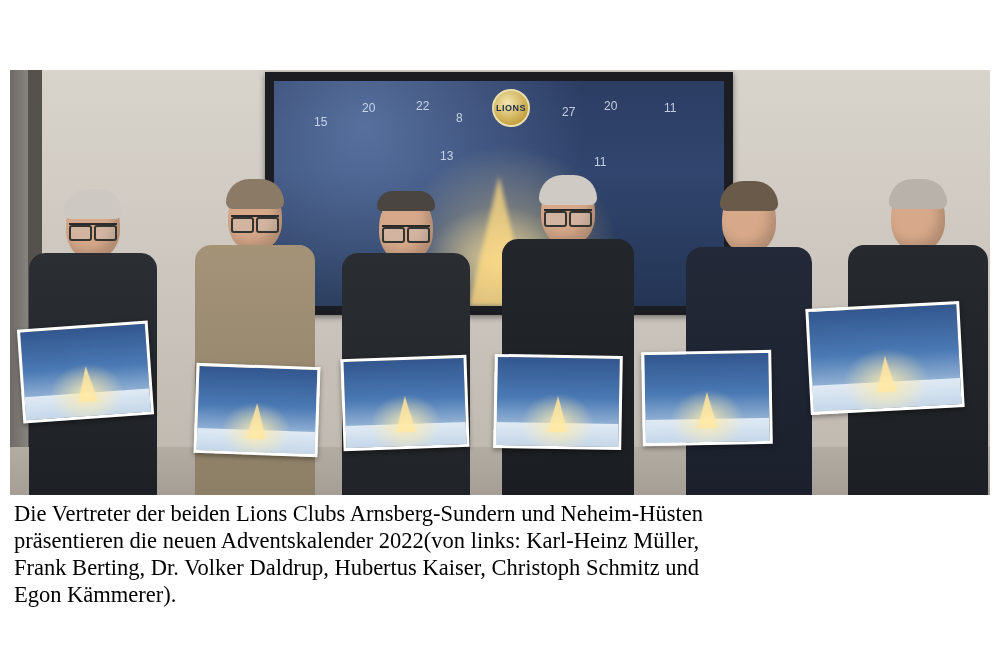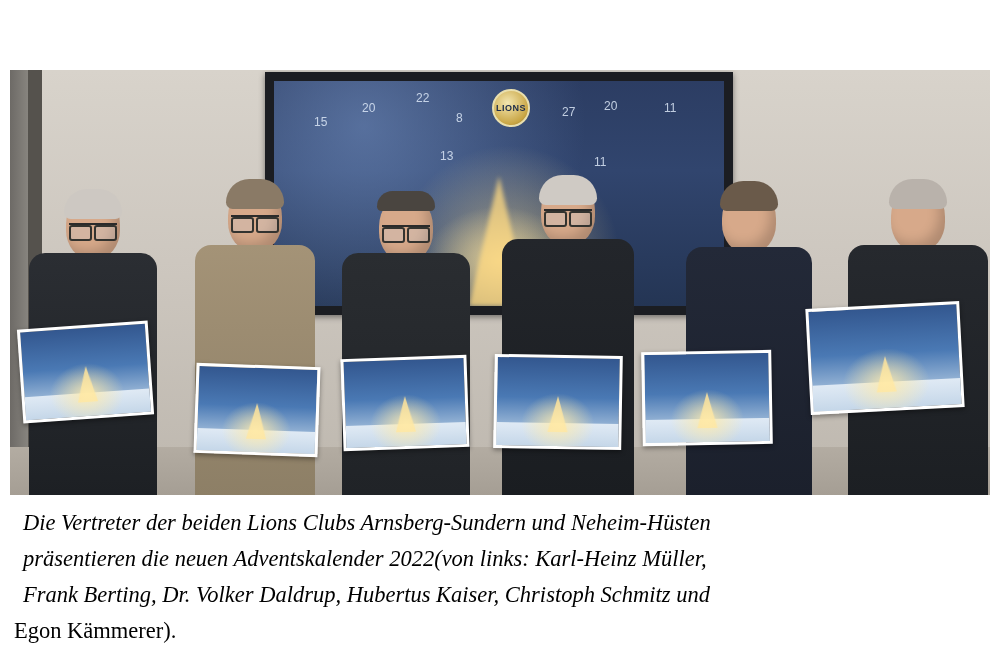--- a/index.html
+++ b/index.html
@@ -206,22 +206,21 @@
   .caption {
     position: absolute;
     left: 14px;
     top: 500px;
     width: 960px;
     font-size: 22.5px;
     line-height: 27px;
     color: #000000;
   }
   .caption p {
-    margin: 9px;
-    font-style: italic;
+    margin: 0;
   }
   .credit-line {
     display: flex;
     justify-content: space-between;
     align-items: baseline;
     gap: 17px;
   }
   .credit {
     font-size: 22.5px;
     white-space: nowrap;
@@ -244,21 +243,21 @@
 
     <div class="screen">
       <div class="screen-inner">
         <div class="screen-glow"></div>
         <div class="screen-tree"></div>
 
         <div class="lions-logo l1">LIONS</div>
 
         <div class="doorlabel" style="left:40px;  top:34px;">15</div>
         <div class="doorlabel" style="left:88px;  top:20px;">20</div>
-        <div class="doorlabel" style="left:142px; top:10px;">22</div>
+        <div class="doorlabel" style="left:142px; top:18px;">22</div>
         <div class="doorlabel" style="left:182px; top:30px;">8</div>
         <div class="doorlabel" style="left:166px; top:68px;">13</div>
         <div class="doorlabel" style="left:288px; top:24px;">27</div>
         <div class="doorlabel" style="left:330px; top:18px;">20</div>
         <div class="doorlabel" style="left:390px; top:20px;">11</div>
         <div class="doorlabel" style="left:320px; top:74px;">11</div>
       </div>
     </div>
 
     <div class="people">

